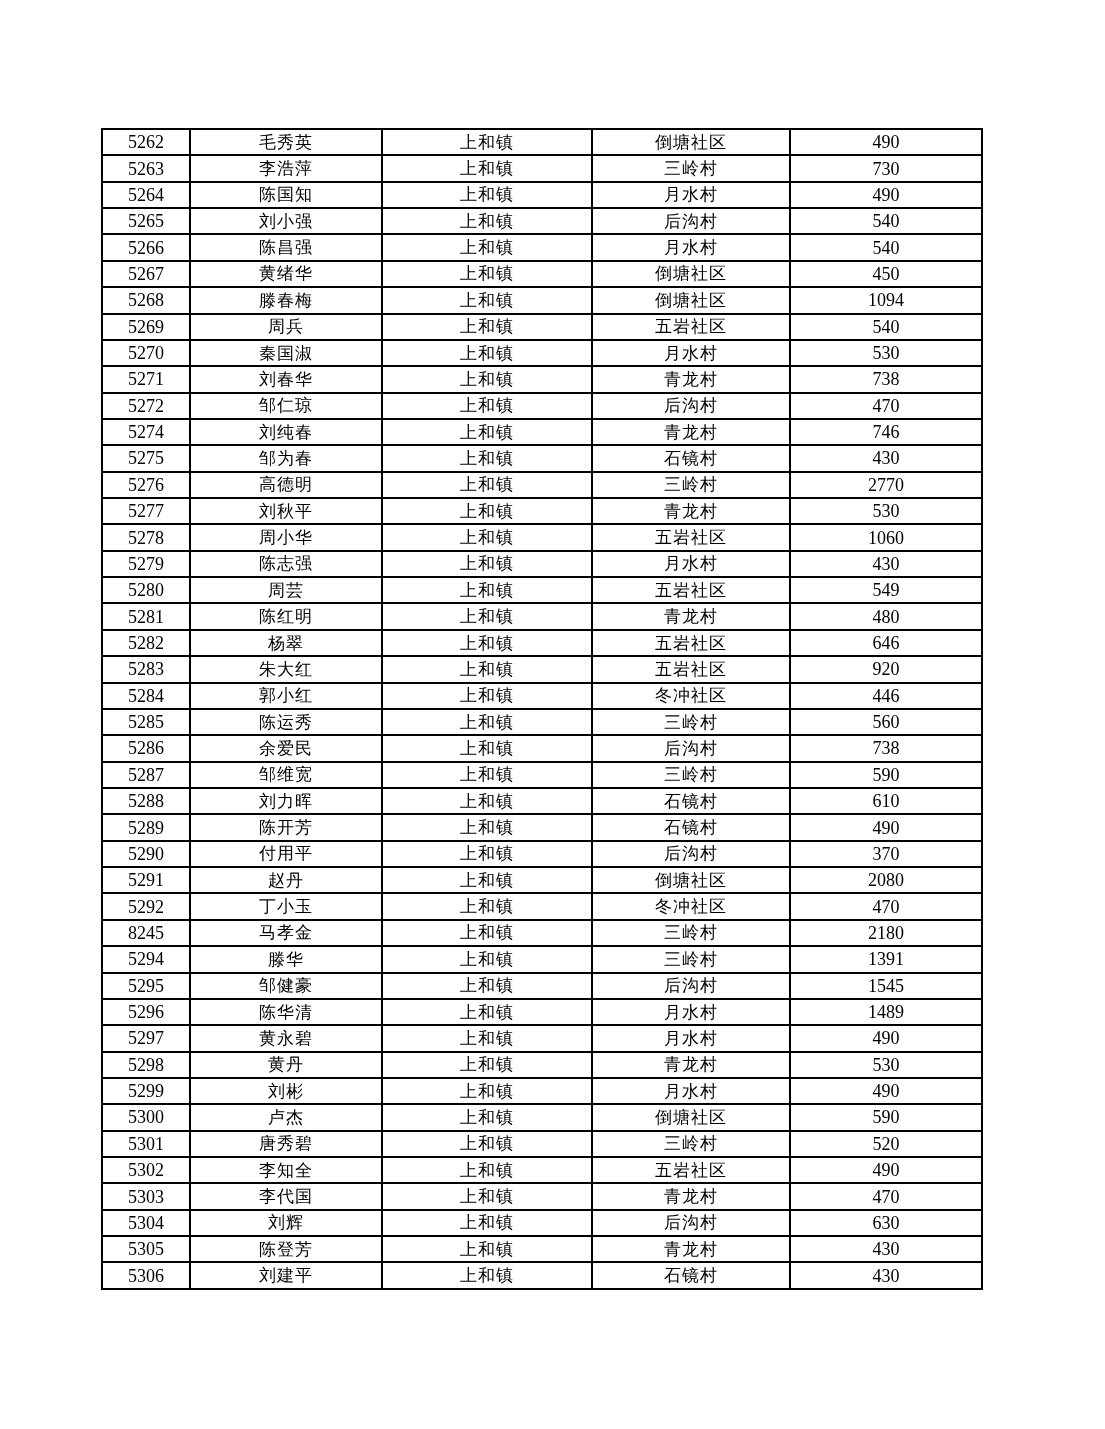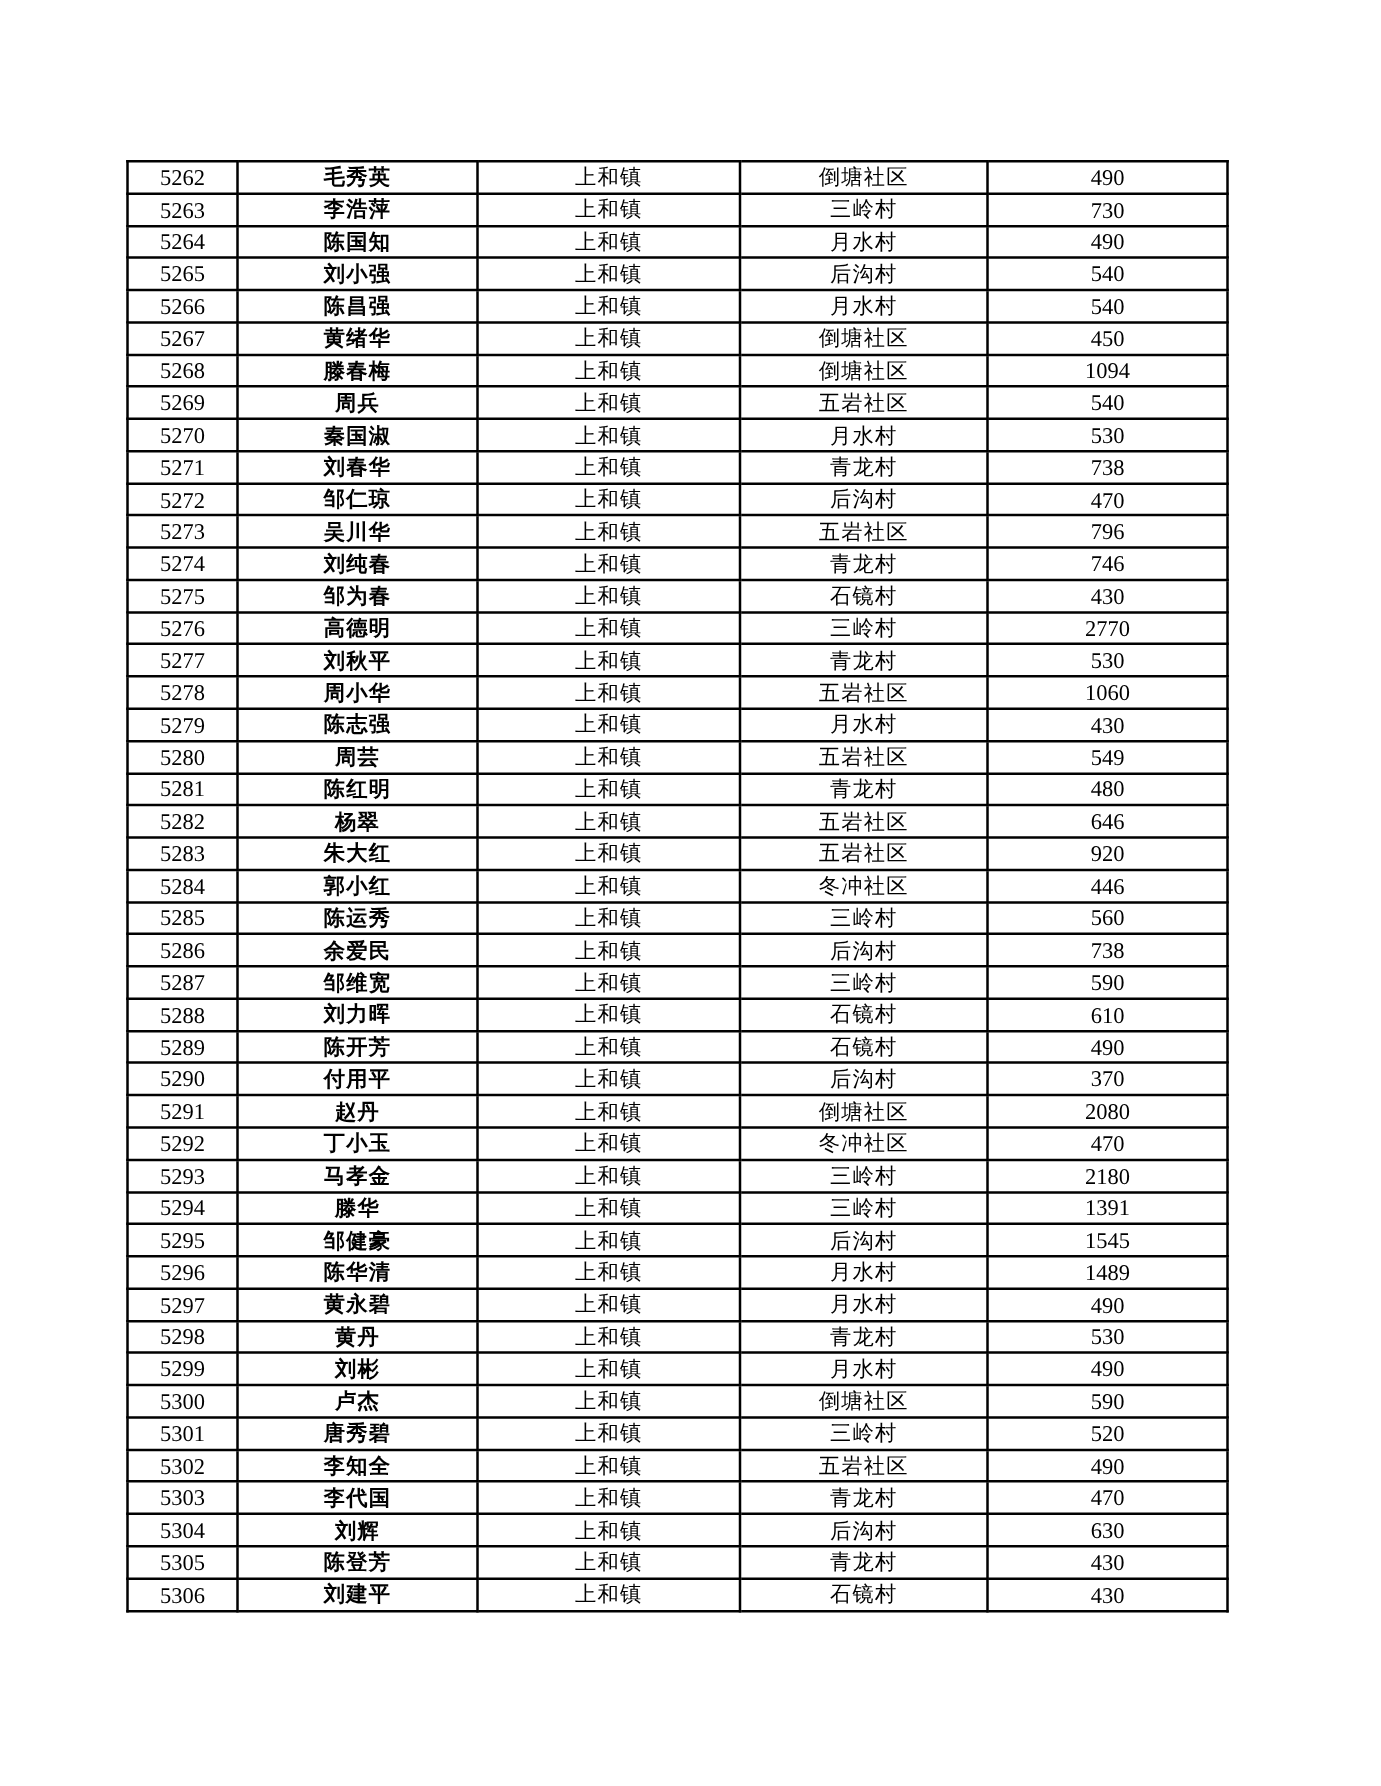--- a/index.html
+++ b/index.html
@@ -29,21 +29,21 @@
     border: 2px solid #000000;
     text-align: center;
     vertical-align: middle;
     padding: 0;
     font-size: 17px;
     line-height: 1;
     white-space: nowrap;
     overflow: hidden;
   }
   table.roster td.c-serial { width: 86px; font-size: 18px; margin-top: 36px; }
-  table.roster td.c-name   { width: 190px; letter-spacing: 1px; font-weight: bold; }
+  table.roster td.c-name   { width: 190px; letter-spacing: 1px; }
   table.roster td.c-town   { width: 208px; letter-spacing: 1px; }
   table.roster td.c-village{ width: 196px; letter-spacing: 1px; margin-left: 28px; }
   table.roster td.c-amount { width: 190px; font-size: 18px; }
 </style>
 </head>
 <body>
 
 <div class="page">
   <table class="roster">
     <tbody>
@@ -128,27 +128,20 @@
   </tr>
 
   <tr>
     <td class="c-serial">5272</td>
     <td class="c-name">邹仁琼</td>
     <td class="c-town">上和镇</td>
     <td class="c-village">后沟村</td>
     <td class="c-amount">470</td>
   </tr>
 
-  <tr>
-    <td class="c-serial">5273</td>
-    <td class="c-name">吴川华</td>
-    <td class="c-town">上和镇</td>
-    <td class="c-village">五岩社区</td>
-    <td class="c-amount">796</td>
-  </tr>
 
   <tr>
     <td class="c-serial">5274</td>
     <td class="c-name">刘纯春</td>
     <td class="c-town">上和镇</td>
     <td class="c-village">青龙村</td>
     <td class="c-amount">746</td>
   </tr>
 
   <tr>
@@ -289,21 +282,21 @@
 
   <tr>
     <td class="c-serial">5292</td>
     <td class="c-name">丁小玉</td>
     <td class="c-town">上和镇</td>
     <td class="c-village">冬冲社区</td>
     <td class="c-amount">470</td>
   </tr>
 
   <tr>
-    <td class="c-serial">5293</td>
+    <td class="c-serial">8245</td>
     <td class="c-name">马孝金</td>
     <td class="c-town">上和镇</td>
     <td class="c-village">三岭村</td>
     <td class="c-amount">2180</td>
   </tr>
 
   <tr>
     <td class="c-serial">5294</td>
     <td class="c-name">滕华</td>
     <td class="c-town">上和镇</td>

